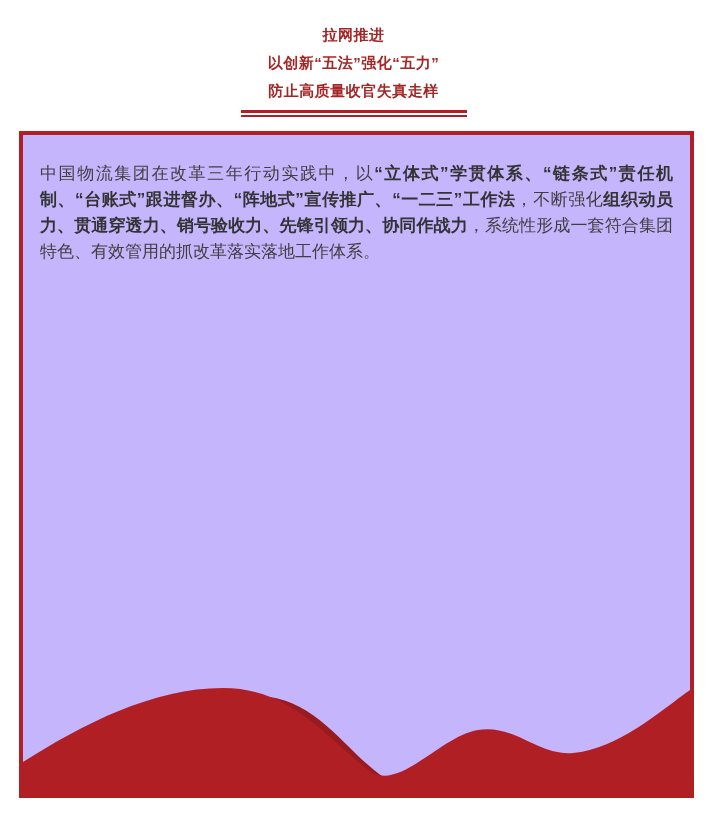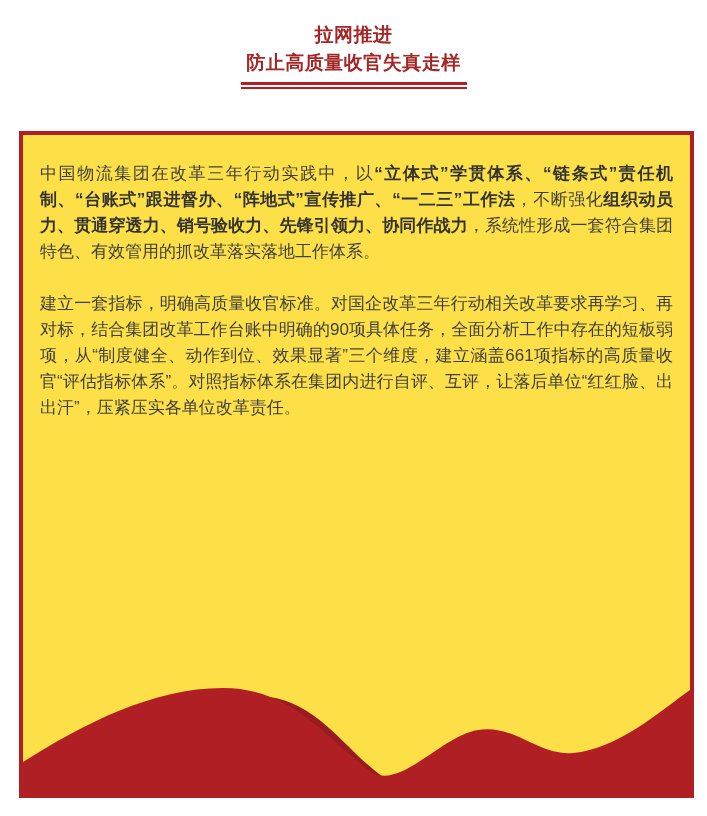--- a/index.html
+++ b/index.html
@@ -12,42 +12,42 @@
     width: 707px;
     height: 816px;
     position: relative;
     overflow: hidden;
   }
   .article-header {
     padding-top: 21px;
     text-align: center;
   }
   .title-line {
-    font-size: 19px;
+    font-size: 15px;
     font-weight: 700;
     line-height: 28px;
     color: var(--title);
     letter-spacing: 0.5px;
   }
   .title-underline {
     width: 226px;
     height: 2px;
     margin: 5px auto 0;
     border-top: 3px solid var(--accent);
     border-bottom: 2px solid var(--accent);
   }
   .content-card {
     position: absolute;
     left: 19px;
     top: 131px;
     width: 675px;
     height: 667px;
     box-sizing: border-box;
     border: 4px solid var(--accent);
-    background: #fde047;
+    background: #c4b5fd;
     overflow: hidden;
   }
   .paragraphs {
     position: absolute;
     left: 0;
     right: 0;
     top: 0;
     padding: 26px 17px 0;
   }
   .para {
@@ -67,27 +67,27 @@
     width: 100%;
     height: 112px;
     display: block;
   }
 </style>
 </head>
 <body>
 
 <header class="article-header">
   <div class="title-line">拉网推进</div>
+  <div class="title-line">以创新“五法”强化“五力”</div>
   <div class="title-line">防止高质量收官失真走样</div>
   <div class="title-underline"></div>
 </header>
 
 <main class="content-card">
   <div class="paragraphs">
       <p class="para"><span class="run">中国物流集团在改革三年行动实践中，以</span><span class="run bold">“立体式”学贯体系、“链条式”责任机制、“台账式”跟进督办、“阵地式”宣传推广、“一二三”工作法</span><span class="run">，不断强化</span><span class="run bold">组织动员力、贯通穿透力、销号验收力、先锋引领力、协同作战力</span><span class="run">，系统性形成一套符合集团特色、有效管用的抓改革落实落地工作体系。</span></p>
-      <p class="para"><span class="run">建立一套指标，明确高质量收官标准。对国企改革三年行动相关改革要求再学习、再对标，结合集团改革工作台账中明确的90项具体任务，全面分析工作中存在的短板弱项，从“制度健全、动作到位、效果显著”三个维度，建立涵盖661项指标的高质量收官“评估指标体系”。对照指标体系在集团内进行自评、互评，让落后单位“红红脸、出出汗”，压紧压实各单位改革责任。</span></p>
     </div>
 
   <svg class="wave" viewBox="0 0 667 112" preserveAspectRatio="none" aria-hidden="true">
     <path d="M0,94 C75,54 160,12 236,14 C295,16 322,70 362,96 C388,112 428,62 464,56 C500,50 522,82 558,79 C602,75 642,40 667,18 L667,112 L0,112 Z" fill="#971b1f"></path>
     <path d="M0,80 C60,42 130,6 200,6 C270,6 305,58 348,90 C378,108 418,54 455,48 C492,42 515,74 550,71 C595,67 636,30 667,8 L667,112 L0,112 Z" fill="#b01f24"></path>
   </svg>
 </main>
 
 </body></html>

